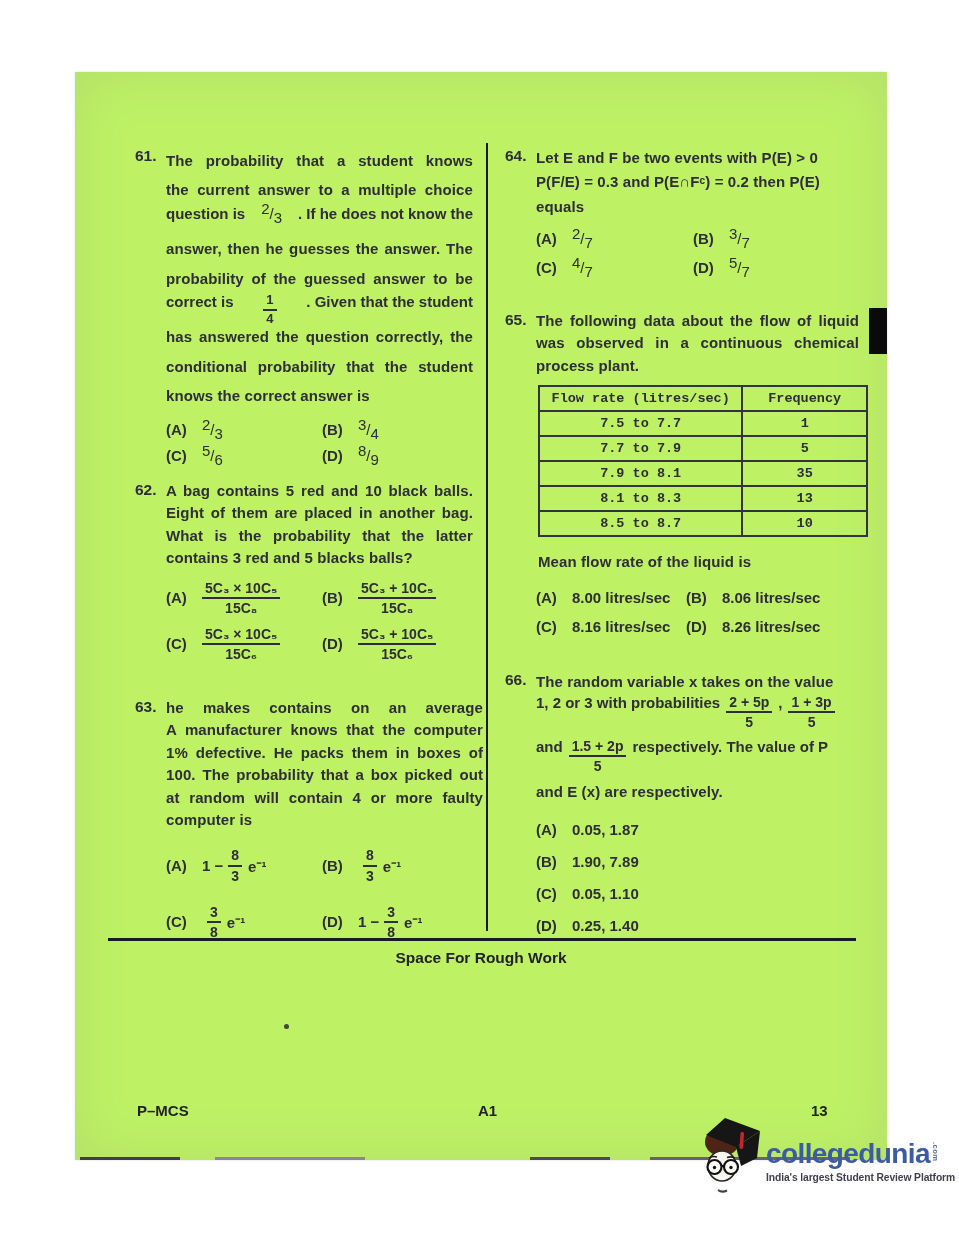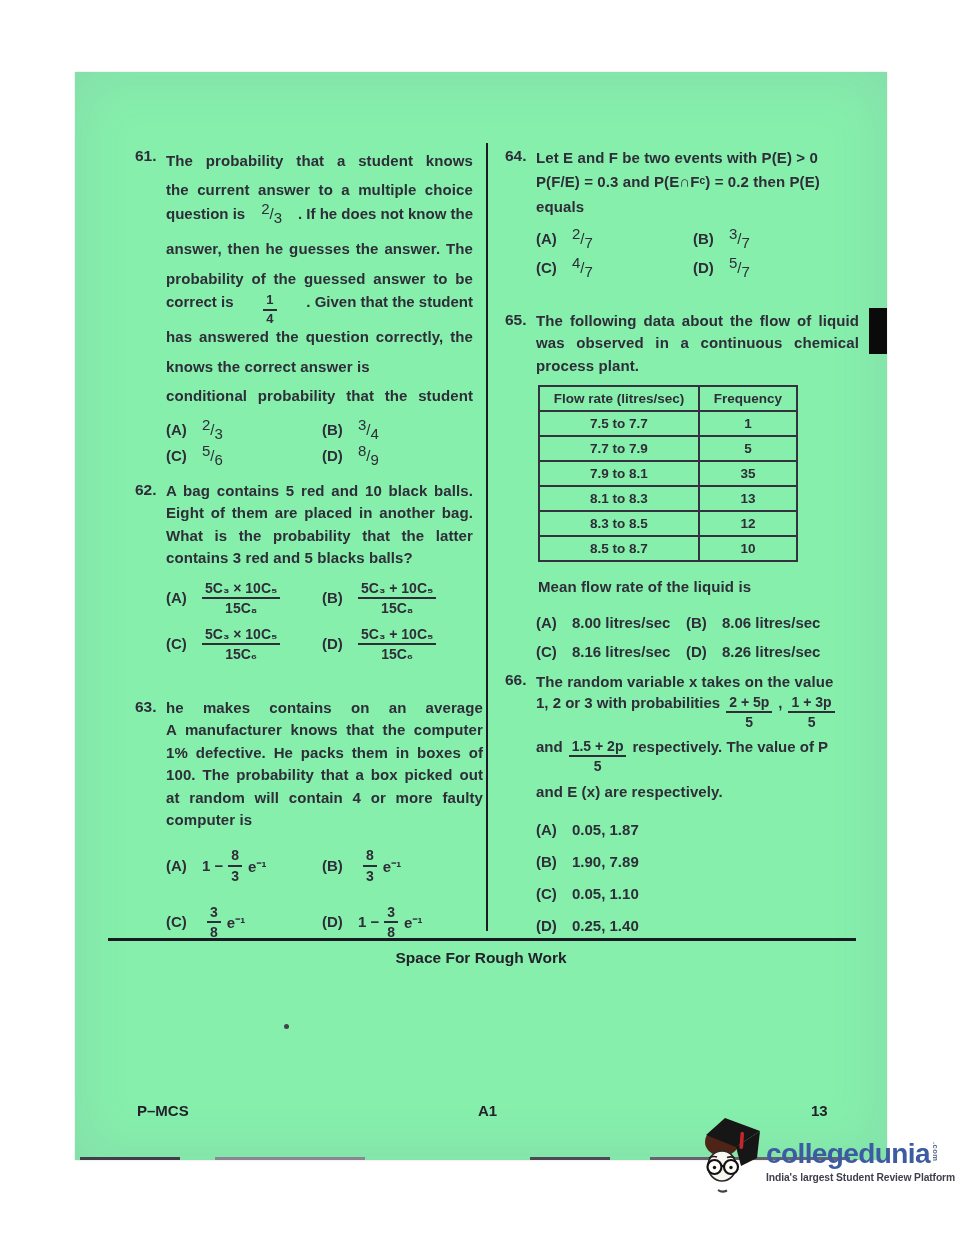--- a/index.html
+++ b/index.html
@@ -4,21 +4,21 @@
 <style>
   html,body{margin:0;padding:0;}
   body{
     width:959px;height:1233px;position:relative;overflow:hidden;
     background:#ffffff;
     font-family:"Liberation Sans", sans-serif;
   }
   
   .scan-page{
     position:absolute;left:75px;top:72px;width:812px;height:1088px;
-    background:#86efac;color:#2e2d38;
+    background:#bef264;color:#2e2d38;
     box-shadow:inset 0 0 55px rgba(110,100,150,.14), 0 0 2px rgba(0,0,0,.15);
   }
   .q{position:absolute;display:flex;}
   .qnum{font-weight:700;font-size:15.5px;width:31px;flex:none;padding-top:1px;}
   .qbody{flex:1;min-width:0;}
   .ln{font-size:15px;font-weight:700;letter-spacing:.1px;text-align:justify;text-align-last:justify;}
   .ln.left{text-align-last:left;}
   .lh29 .ln{line-height:29.4px;}
   .lh22 .ln{line-height:22.4px;}
   .lh24 .ln{line-height:24.3px;}
@@ -35,21 +35,21 @@
   .sfr.small{font-size:13px;}
   
   .opts{display:grid;grid-template-columns:156px 1fr;}
   .opts.one-col{grid-template-columns:1fr;}
   .opt{display:flex;align-items:center;font-size:15px;font-weight:700;}
   .opt-label{width:36px;flex:none;}
   .opt .txt{white-space:nowrap;}
   .expr{display:flex;align-items:center;gap:5px;}
   .expr .post{margin-left:1px;}
   
-  table.flow{border-collapse:collapse;margin:8px 0 0 2px;width:260px;}
+  table.flow{border-collapse:collapse;margin:8px 0 0 2px;width:330px;font-family:Liberation Mono, monospace;}
   table.flow th,table.flow td{
     border:2px solid #33323e;font-size:13.5px;font-weight:700;color:#2e2d38;
     text-align:center;padding:2px 4px;height:19px;
   }
   table.flow th:first-child,table.flow td:first-child{width:62%;}
   
   .divider-v{position:absolute;left:411px;top:71px;width:2px;height:788px;background:#1d1c26;}
   .rough-rule{position:absolute;left:33px;top:866px;width:748px;height:3px;background:#1b1a24;}
   .rough-label{position:absolute;left:0;top:877px;width:812px;text-align:center;font-size:15.5px;font-weight:700;color:#23222c;}
   .corner-mark{position:absolute;left:794px;top:236px;width:18px;height:46px;background:#0a0a0a;}
@@ -83,22 +83,22 @@
       <div class="ln">probability of the guessed answer to be</div>
       <div class="mixline">
         <span>correct is</span>
         <span class="sfr small">
             <span class="n">1</span>
             <span class="d">4</span>
           </span>
         <span>. Given that the student</span>
       </div>
       <div class="ln">has answered the question correctly, the</div>
+      <div class="ln">conditional probability that the student</div>
       <div class="ln left">knows the correct answer is</div>
-      <div class="ln">conditional probability that the student</div>
       <div class="opts" style="margin-top:10px;row-gap:9px;">
         <div class="opt">
           <span class="opt-label">(A)</span>
           <span class="ifr"><span class="ifr-n">2</span><span>/</span><span class="ifr-d">3</span></span>
         </div>
         <div class="opt">
           <span class="opt-label">(B)</span>
           <span class="ifr"><span class="ifr-n">3</span><span>/</span><span class="ifr-d">4</span></span>
         </div>
         <div class="opt">
@@ -260,24 +260,20 @@
               <td>7.7 to 7.9</td>
               <td>5</td>
             </tr>
           <tr>
               <td>7.9 to 8.1</td>
               <td>35</td>
             </tr>
           <tr>
               <td>8.1 to 8.3</td>
               <td>13</td>
-            </tr>
-          <tr>
-              <td>8.3 to 8.5</td>
-              <td>12</td>
             </tr>
           <tr>
               <td>8.5 to 8.7</td>
               <td>10</td>
             </tr>
         </tbody>
       </table>
       <div class="ln left" style="margin:14px 0 15px 2px;">Mean flow rate of the liquid is</div>
       <div class="opts" style="margin-top:11px;row-gap:12px;grid-template-columns:150px 1fr;">
         <div class="opt">

